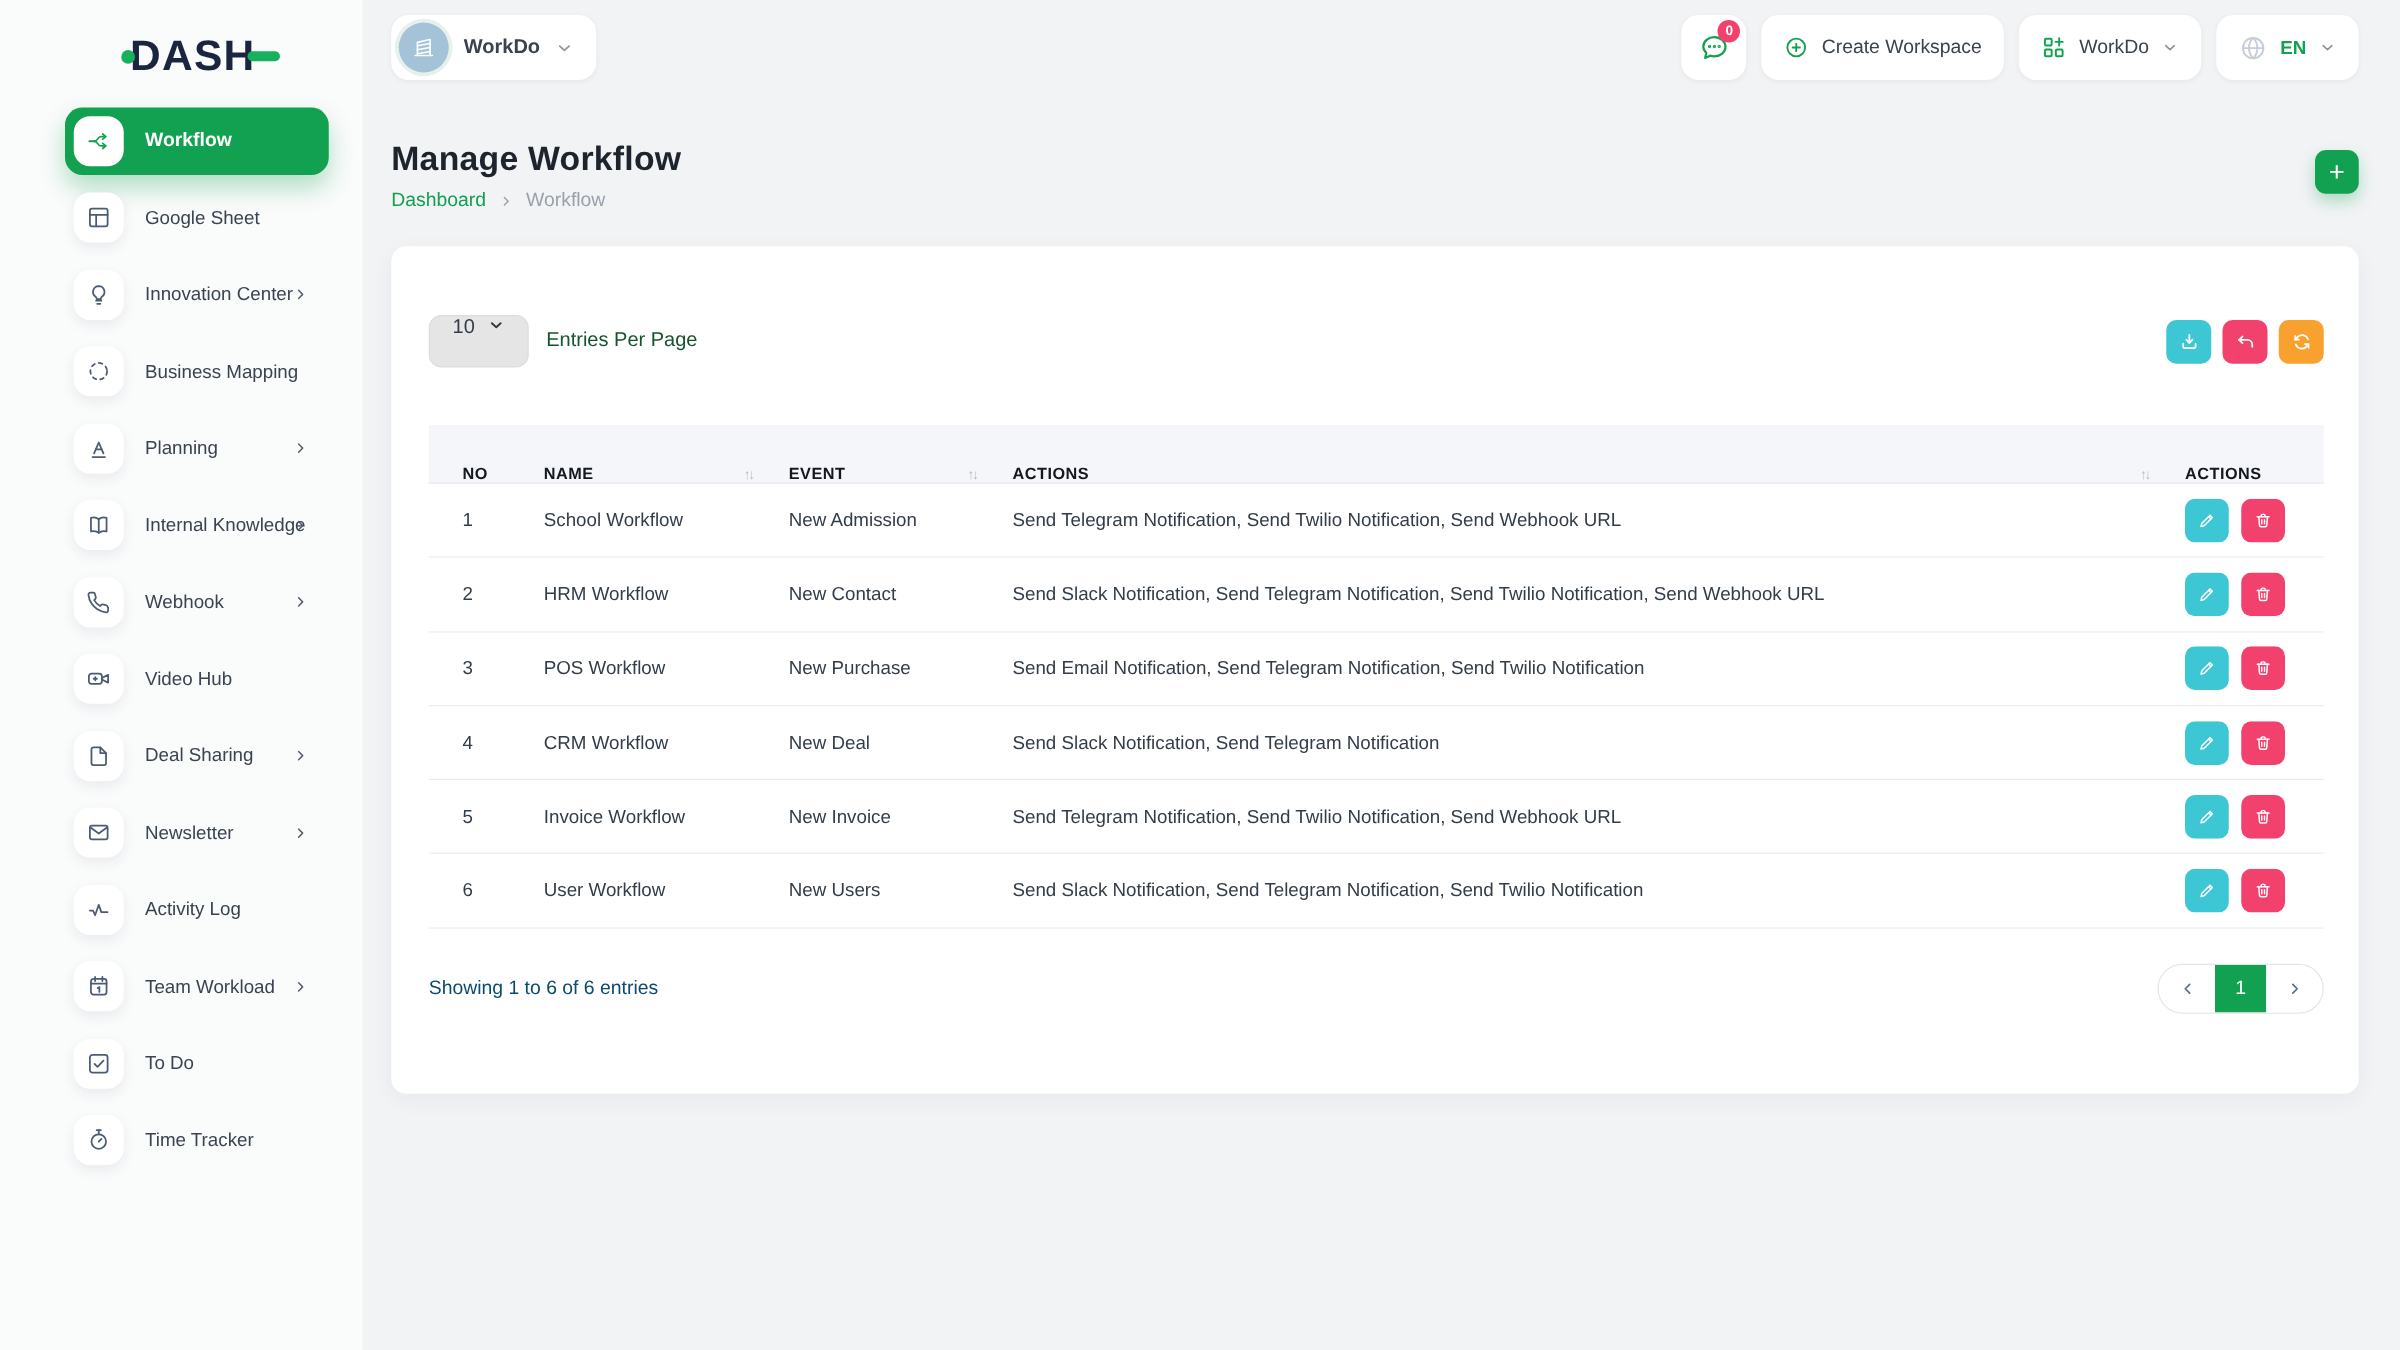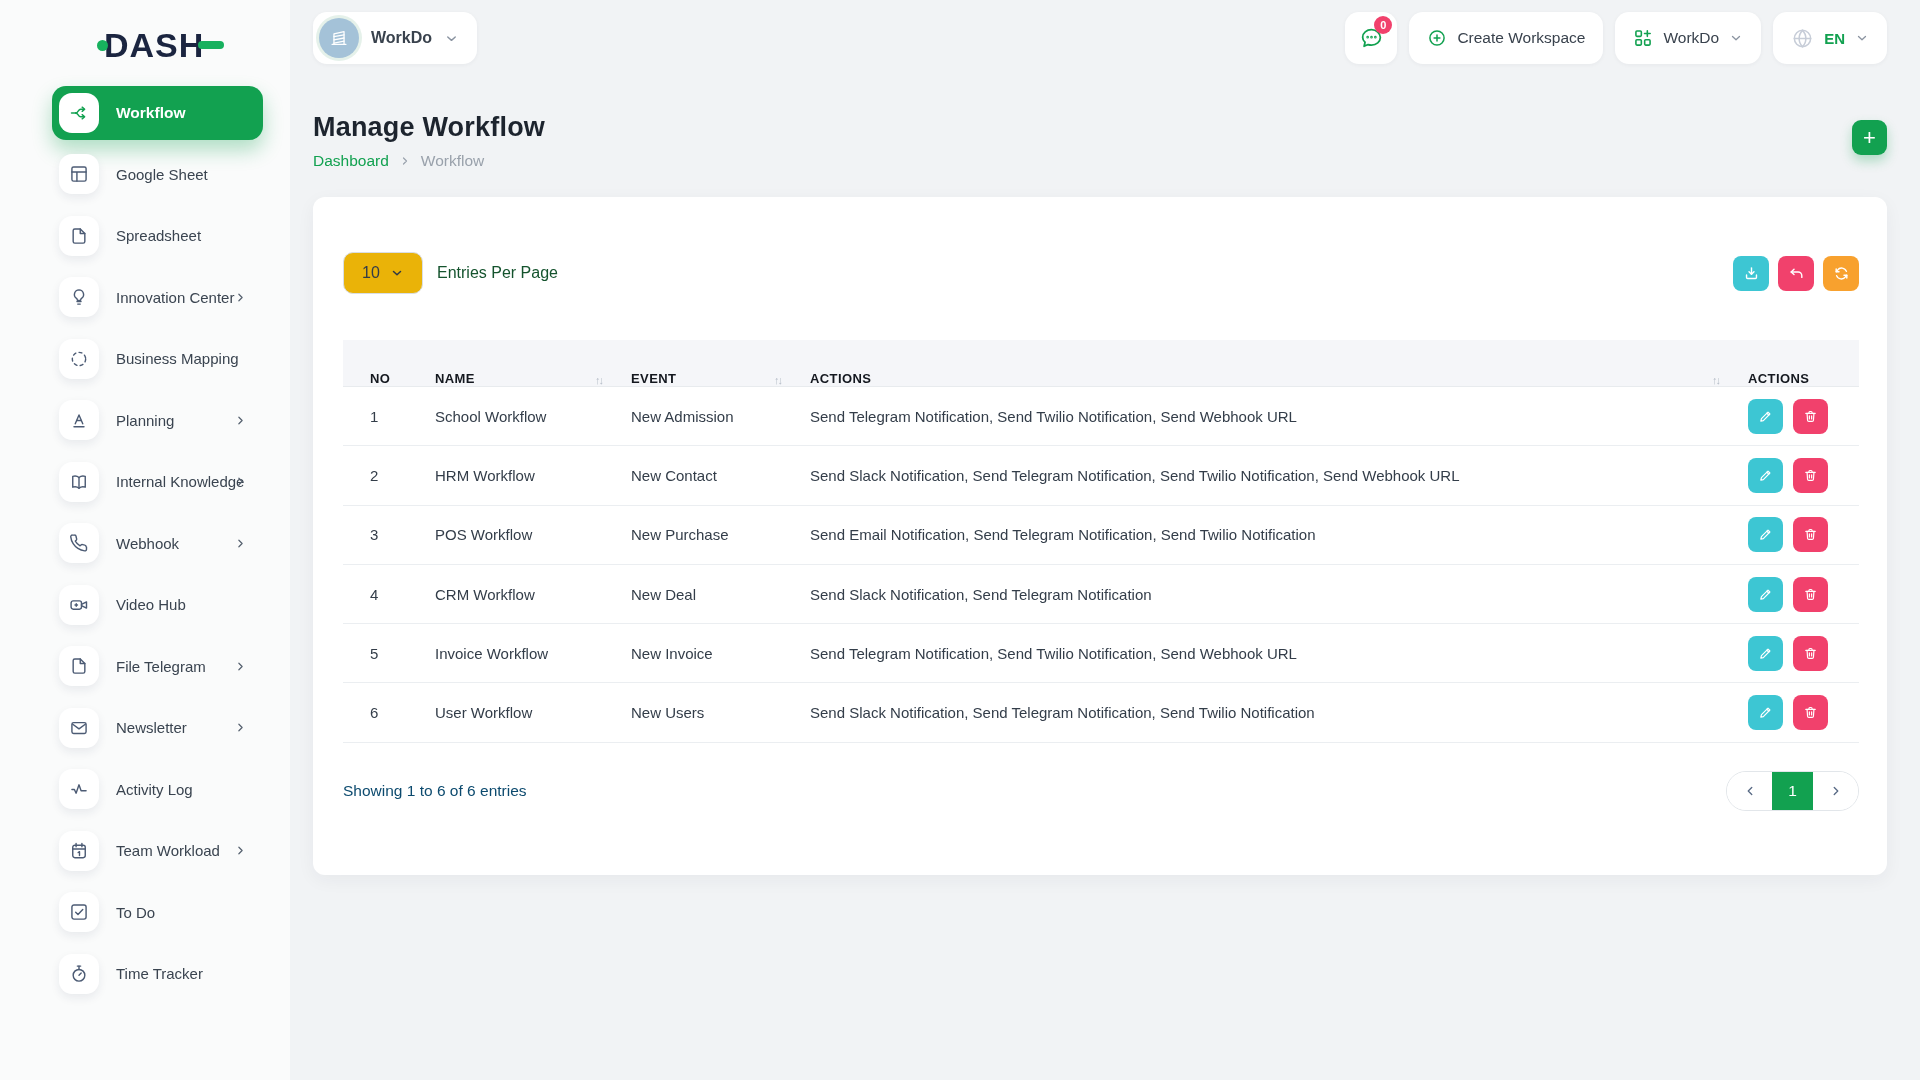--- a/index.html
+++ b/index.html
@@ -48,21 +48,21 @@
   .breadcrumb { margin-top:9px; font-size:15.5px; display:flex; align-items:center; gap:10px; }
   .breadcrumb a { color:var(--primary,#12A150); text-decoration:none; cursor:pointer; }
   .crumb-sep { color:#9aa2ad; }
   .crumb-cur { color:#99a1ab; }
   .add-btn { width:35px; height:35px; margin-top:8px; border:none; border-radius:9px; background:var(--primary,#12A150); color:#fff; font-size:22px; line-height:1; cursor:pointer; box-shadow:0 6px 12px rgba(18,161,80,.3); }
 
   
   .card { margin-top:27px; background:#fff; border-radius:12px; box-shadow:0 5px 18px rgba(35,45,65,.05); height:678px; padding:55px 28px 0 30px; }
   .controls { display:flex; justify-content:space-between; align-items:center; }
   .ctrl-left { display:flex; align-items:center; }
-  .select-box { width:80px; height:42px; border:1.5px solid #d9dee4; border-radius:10px; display:flex; align-items:center; justify-content:center; gap:10px; font-size:16px; color:#333c48; cursor:pointer; background:#eab308; }
+  .select-box { width:80px; height:42px; border:1.5px solid #d9dee4; border-radius:10px; display:flex; justify-content:center; gap:10px; font-size:16px; color:#333c48; cursor:pointer; background:#e5e5e5; }
   .entries-lbl { margin-left:14px; font-size:16px; color:#14532d; }
   .ctrl-right { display:flex; align-items:center; gap:9px; }
   .tool-btn { width:36px; height:35px; border:none; border-radius:8px; color:#fff; display:flex; align-items:center; justify-content:center; cursor:pointer; }
   .tool-teal { background:var(--teal,#3DC6D3); }
   .tool-pink { background:var(--pink,#F1416C); }
   .tool-orange { background:var(--orange,#F8A12E); }
   .search { margin-left:17px; width:210px; height:43px; border:1.5px solid #d6dbe1; border-radius:8px; padding:0 16px; font-size:15.5px; font-family:inherit; color:#333d49; outline:none; }
   .search::placeholder { color:#97a0ac; }
 
   .grid-row { display:grid; grid-template-columns:77px 196px 179px 1fr 126px; align-items:center; }
@@ -110,30 +110,20 @@
     <span class="tile">
           <svg width="20" height="20" viewBox="0 0 24 24" fill="none" stroke="currentColor" stroke-width="1.7" stroke-linecap="round" stroke-linejoin="round">
             <rect x="3.5" y="3.5" width="17" height="17" rx="2"></rect>
             <path d="M3.5 9.5h17M9.5 9.5v11"></path>
           </svg>
         </span>
     <span class="lbl">Google Sheet</span>
 
   </div>
 
-  <div class="item">
-    <span class="tile">
-          <svg width="20" height="20" viewBox="0 0 24 24" fill="none" stroke="currentColor" stroke-width="1.7" stroke-linecap="round" stroke-linejoin="round">
-            <path d="M13.5 3.5H7a2 2 0 0 0-2 2v13a2 2 0 0 0 2 2h10a2 2 0 0 0 2-2V9z"></path>
-            <path d="M13.5 3.5V9H19"></path>
-          </svg>
-        </span>
-    <span class="lbl">Spreadsheet</span>
-
-  </div>
 
   <div class="item">
     <span class="tile">
           <svg width="20" height="20" viewBox="0 0 24 24" fill="none" stroke="currentColor" stroke-width="1.7" stroke-linecap="round" stroke-linejoin="round">
             <path d="M9.5 17.5h5"></path>
             <path d="M10.5 20.5h3"></path>
             <path d="M12 3.5a5.5 5.5 0 0 0-3 10.1c.7.5 1 1.2 1 2v.4h4v-.4c0-.8.3-1.5 1-2a5.5 5.5 0 0 0-3-10.1z"></path>
           </svg>
         </span>
     <span class="lbl">Innovation Center</span>
@@ -211,21 +201,21 @@
 
   </div>
 
   <div class="item">
     <span class="tile">
           <svg width="20" height="20" viewBox="0 0 24 24" fill="none" stroke="currentColor" stroke-width="1.7" stroke-linecap="round" stroke-linejoin="round">
             <path d="M13.5 3.5H7a2 2 0 0 0-2 2v13a2 2 0 0 0 2 2h10a2 2 0 0 0 2-2V9z"></path>
             <path d="M13.5 3.5V9H19"></path>
           </svg>
         </span>
-    <span class="lbl">File Telegram</span>
+    <span class="lbl">Deal Sharing</span>
     <span class="chev">
       <svg width="13" height="13" viewBox="0 0 24 24" fill="none" stroke="currentColor" stroke-width="2.2" stroke-linecap="round" stroke-linejoin="round">
             <path d="M9 6l6 6-6 6"></path>
           </svg>
     </span>
   </div>
 
   <div class="item">
     <span class="tile">
           <svg width="20" height="20" viewBox="0 0 24 24" fill="none" stroke="currentColor" stroke-width="1.7" stroke-linecap="round" stroke-linejoin="round">

